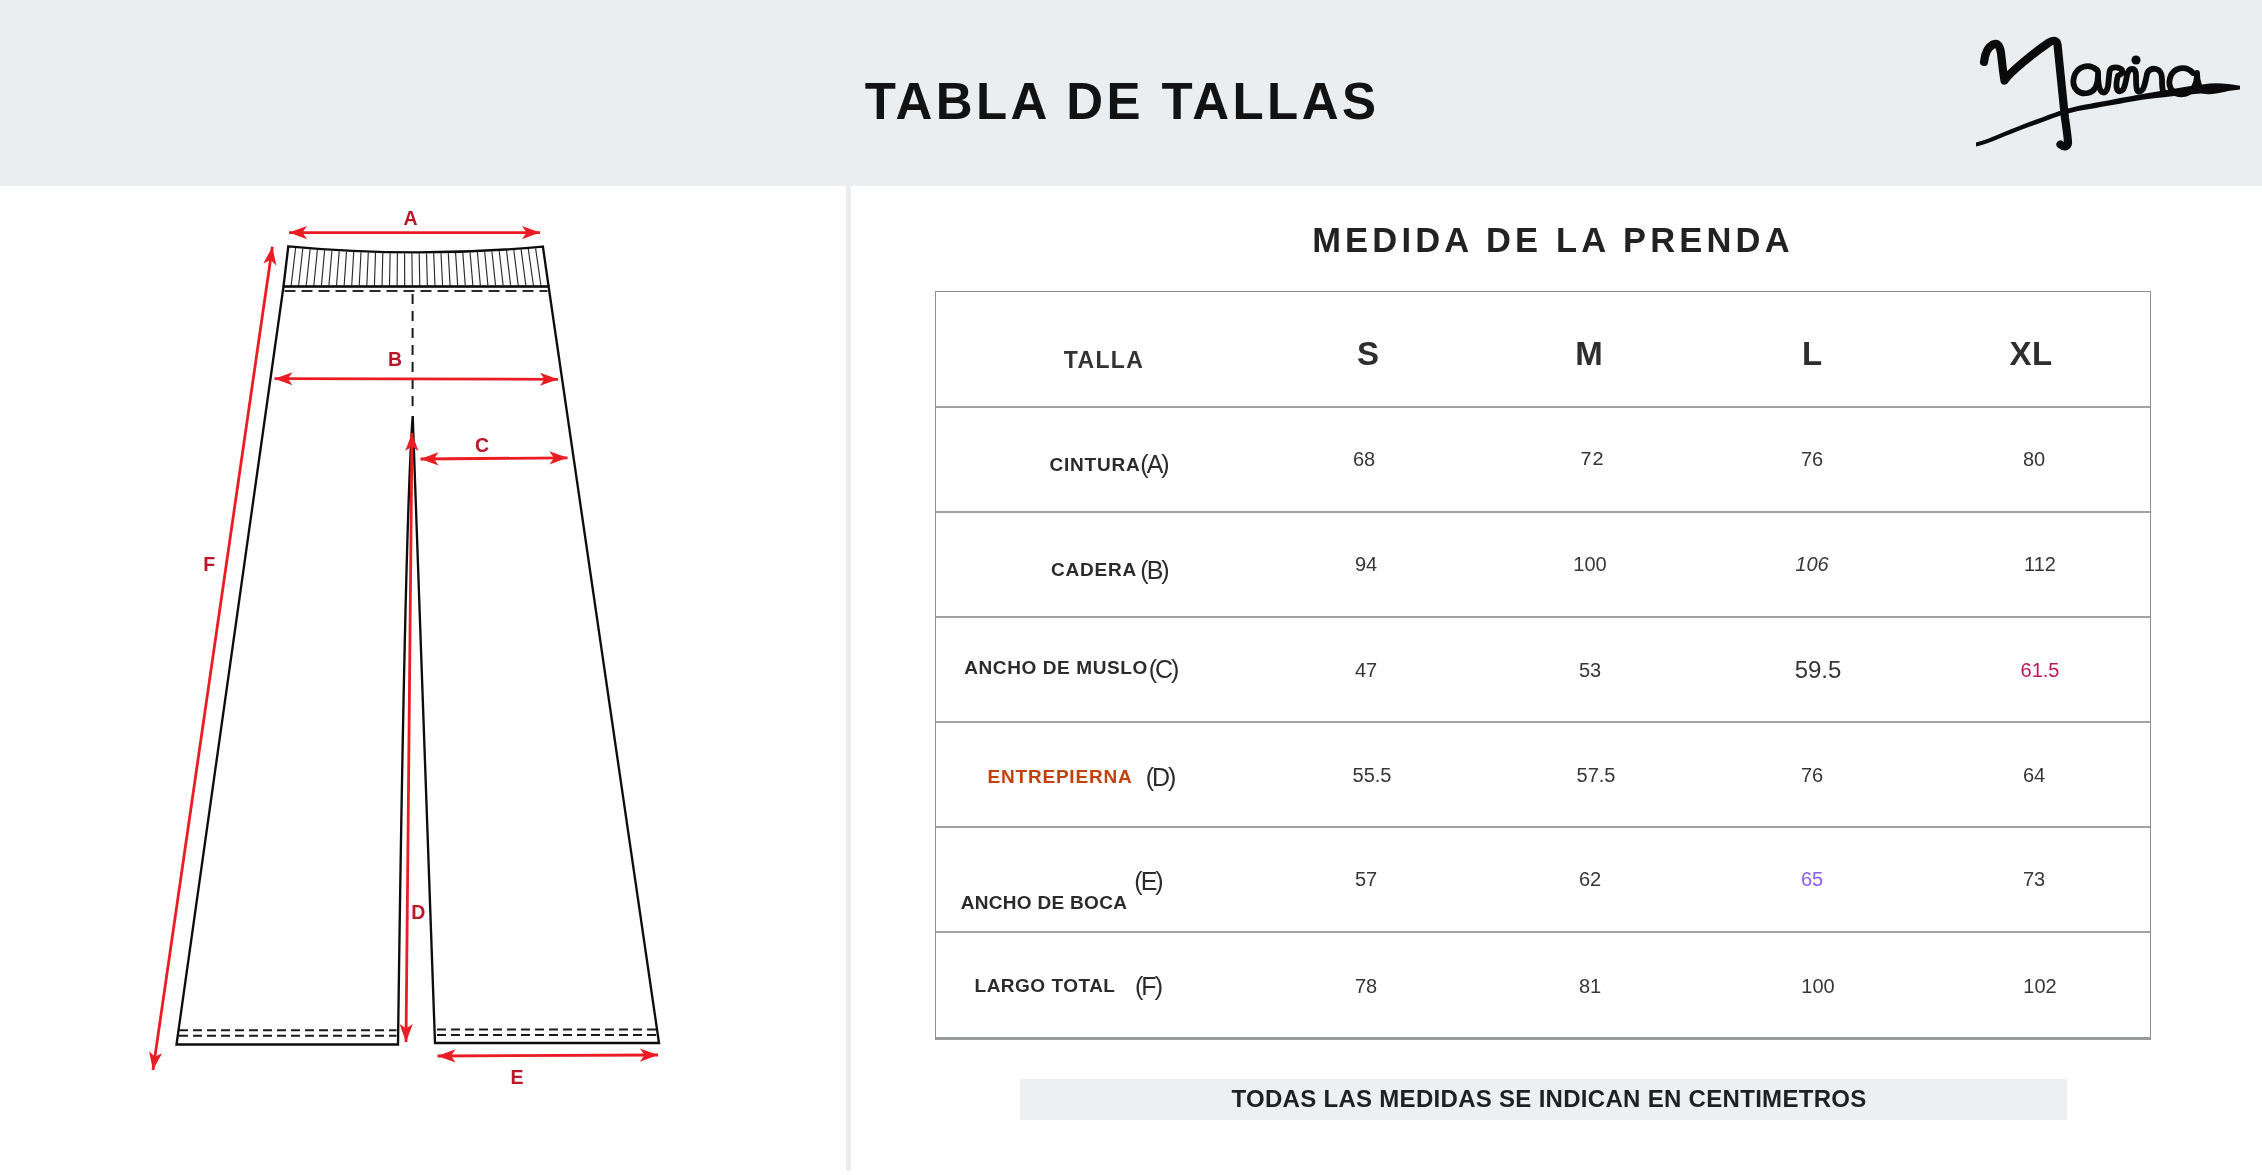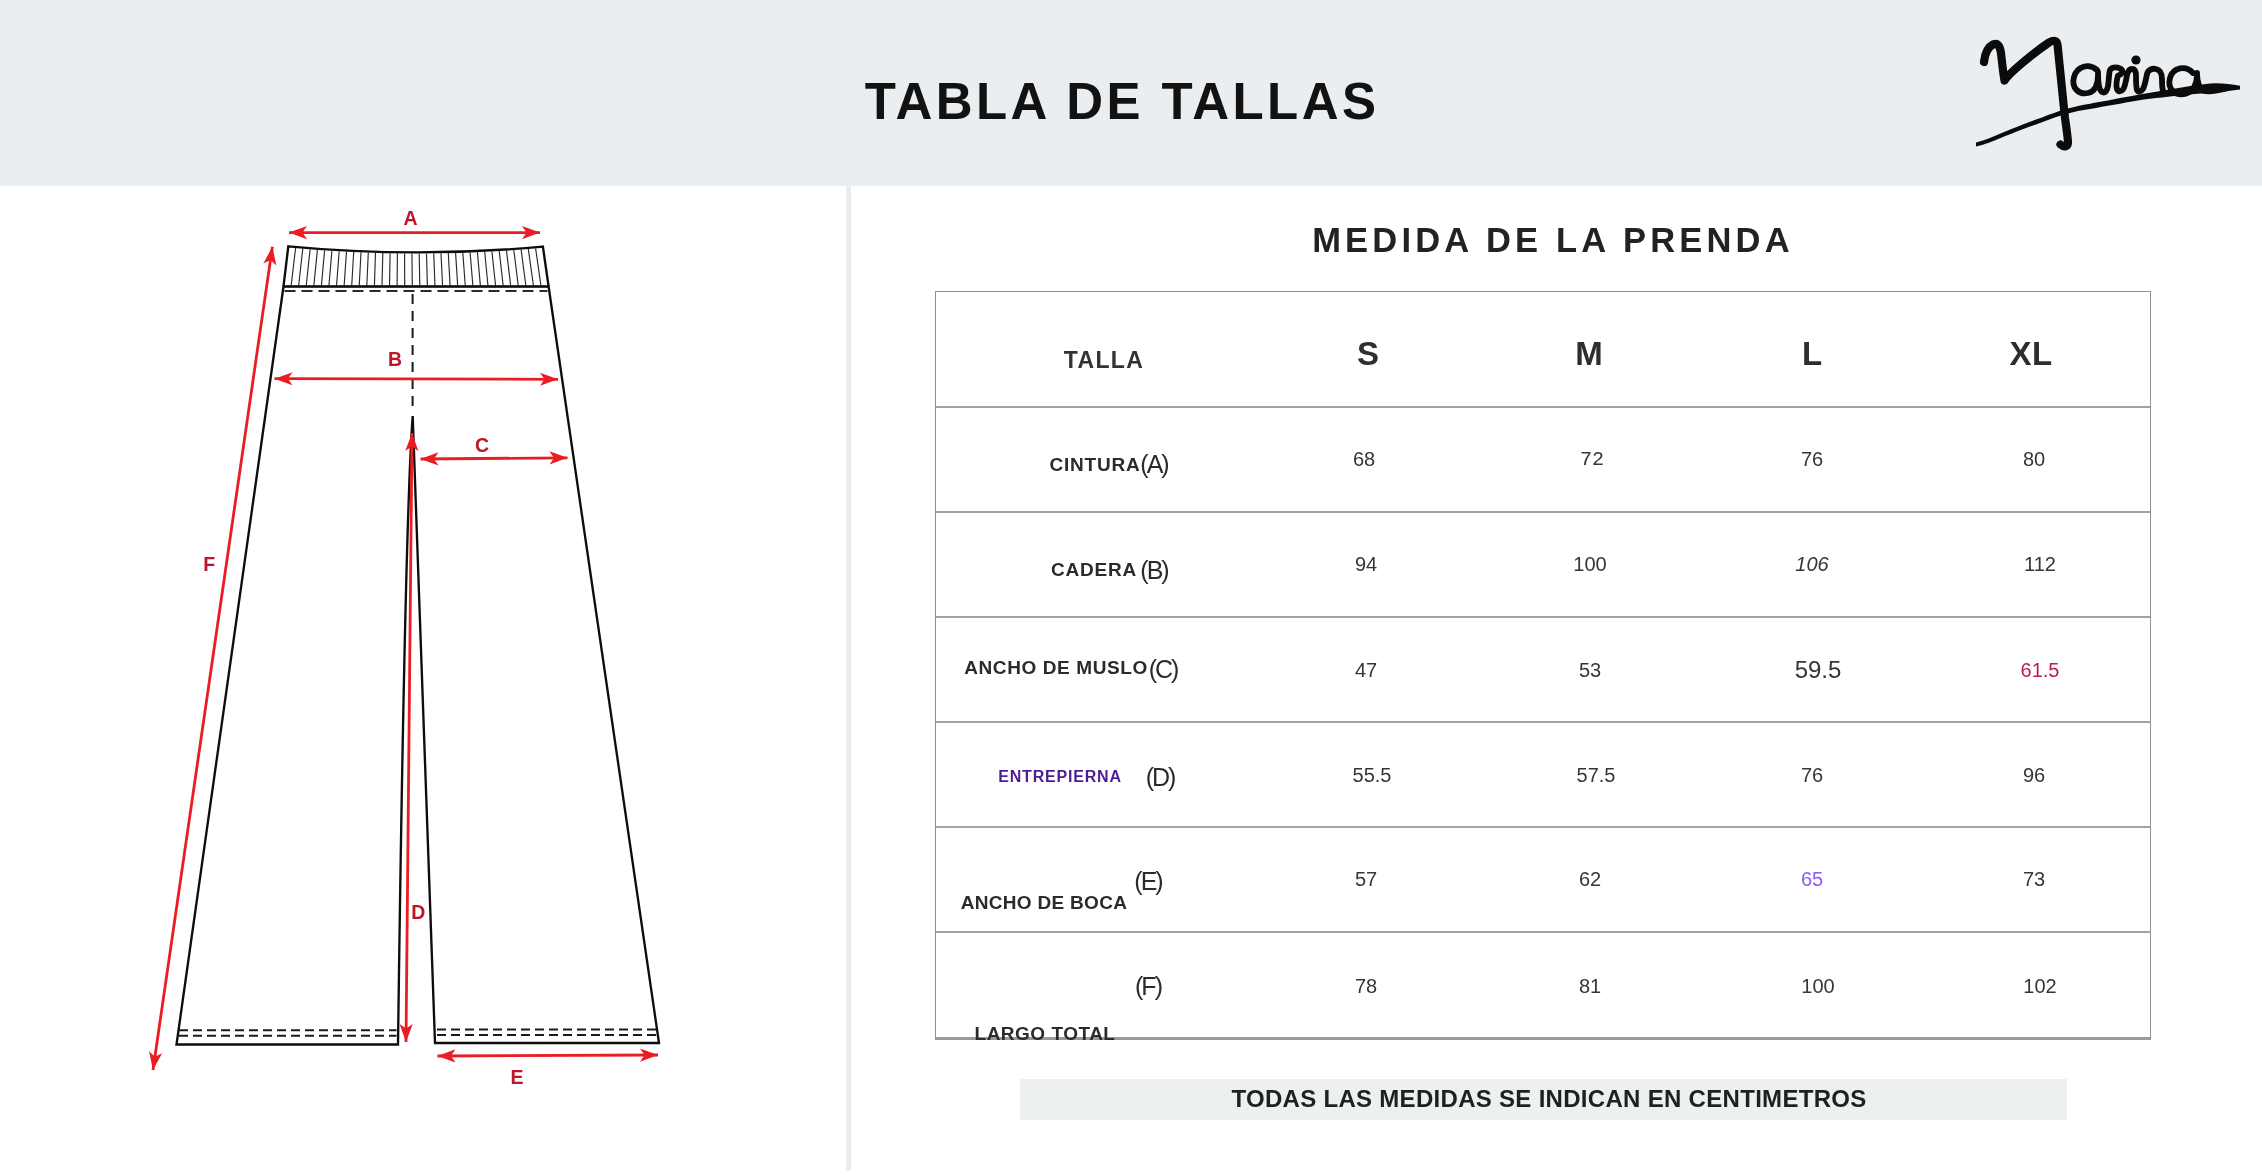--- a/index.html
+++ b/index.html
@@ -33,46 +33,46 @@
 <div class="ctr" style="left:1589px;top:353.5px;font-size:33px;font-weight:bold;color:#2e2e2e;">M</div>
 <div class="ctr" style="left:1812px;top:353.5px;font-size:33px;font-weight:bold;color:#2e2e2e;">L</div>
 <div class="ctr" style="left:2031px;top:353.5px;font-size:33px;font-weight:bold;letter-spacing:0.5px;margin-right:-0.5px;color:#2e2e2e;">XL</div>
 
 <div class="ctr" style="left:1095px;top:465px;font-size:19px;font-weight:bold;letter-spacing:0.8px;margin-right:-0.8px;color:#2b2b2b;">CINTURA</div>
 <div class="ctr" style="left:1154px;top:464px;font-size:25px;letter-spacing:-2px;margin-right:2px;color:#2b2b2b;">(A)</div>
 <div class="ctr" style="left:1094px;top:570px;font-size:19px;font-weight:bold;letter-spacing:0.8px;margin-right:-0.8px;color:#2b2b2b;">CADERA</div>
 <div class="ctr" style="left:1154px;top:570px;font-size:25px;letter-spacing:-2px;margin-right:2px;color:#2b2b2b;">(B)</div>
 <div class="ctr" style="left:1056px;top:668px;font-size:19px;font-weight:bold;letter-spacing:0.6px;margin-right:-0.6px;color:#2b2b2b;">ANCHO DE MUSLO</div>
 <div class="ctr" style="left:1163px;top:669px;font-size:25px;letter-spacing:-2px;margin-right:2px;color:#2b2b2b;">(C)</div>
-<div class="ctr" style="left:1056px;top:777px;font-size:16px;font-weight:bold;letter-spacing:0.8px;margin-right:-0.8px;color:#4c1d95;padding-left:8px;">ENTREPIERNA</div>
+<div class="ctr" style="left:1056px;top:777px;font-size:19px;font-weight:bold;letter-spacing:0.8px;margin-right:-0.8px;color:#c2410c;padding-left:8px;">ENTREPIERNA</div>
 <div class="ctr" style="left:1160px;top:777px;font-size:25px;letter-spacing:-2px;margin-right:2px;color:#2b2b2b;">(D)</div>
 <div class="ctr" style="left:1044px;top:903px;font-size:19px;font-weight:bold;letter-spacing:0.3px;margin-right:-0.3px;color:#2b2b2b;">ANCHO DE BOCA</div>
 <div class="ctr" style="left:1148px;top:881px;font-size:25px;letter-spacing:-2px;margin-right:2px;color:#2b2b2b;">(E)</div>
-<div class="ctr" style="left:1045px;top:986px;font-size:19px;font-weight:bold;letter-spacing:0.5px;margin-right:-0.5px;color:#2b2b2b;margin-top:48px;">LARGO TOTAL</div>
+<div class="ctr" style="left:1045px;top:986px;font-size:19px;font-weight:bold;letter-spacing:0.5px;margin-right:-0.5px;color:#2b2b2b;">LARGO TOTAL</div>
 <div class="ctr" style="left:1148px;top:986px;font-size:25px;letter-spacing:-2px;margin-right:2px;color:#2b2b2b;">(F)</div>
 
 <div class="ctr" style="left:1364px;top:459px;font-size:20px;color:#363636;">68</div>
 <div class="ctr" style="left:1592px;top:459px;font-size:20px;color:#363636;font-family:Liberation Mono, monospace;">72</div>
 <div class="ctr" style="left:1812px;top:459px;font-size:20px;color:#363636;">76</div>
 <div class="ctr" style="left:2034px;top:459px;font-size:20px;color:#363636;">80</div>
 
 <div class="ctr" style="left:1366px;top:564px;font-size:20px;color:#363636;">94</div>
 <div class="ctr" style="left:1590px;top:564px;font-size:20px;color:#363636;">100</div>
 <div class="ctr" style="left:1812px;top:564px;font-size:20px;color:#363636;font-style:italic;">106</div>
 <div class="ctr" style="left:2040px;top:564px;font-size:20px;color:#363636;">112</div>
 
 <div class="ctr" style="left:1366px;top:670px;font-size:20px;color:#363636;">47</div>
 <div class="ctr" style="left:1590px;top:670px;font-size:20px;color:#363636;">53</div>
 <div class="ctr" style="left:1818px;top:670px;font-size:24px;color:#363636;">59.5</div>
 <div class="ctr" style="left:2040px;top:670px;font-size:20px;color:#be185d;">61.5</div>
 
 <div class="ctr" style="left:1372px;top:775px;font-size:20px;color:#363636;">55.5</div>
 <div class="ctr" style="left:1596px;top:775px;font-size:20px;color:#363636;">57.5</div>
 <div class="ctr" style="left:1812px;top:775px;font-size:20px;color:#363636;">76</div>
-<div class="ctr" style="left:2034px;top:775px;font-size:20px;color:#363636;">96</div>
+<div class="ctr" style="left:2034px;top:775px;font-size:20px;color:#363636;">64</div>
 
 <div class="ctr" style="left:1366px;top:879px;font-size:20px;color:#363636;">57</div>
 <div class="ctr" style="left:1590px;top:879px;font-size:20px;color:#363636;">62</div>
 <div class="ctr" style="left:1812px;top:879px;font-size:20px;color:#8b5cf6;">65</div>
 <div class="ctr" style="left:2034px;top:879px;font-size:20px;color:#363636;">73</div>
 
 <div class="ctr" style="left:1366px;top:986px;font-size:20px;color:#363636;">78</div>
 <div class="ctr" style="left:1590px;top:986px;font-size:20px;color:#363636;">81</div>
 <div class="ctr" style="left:1818px;top:986px;font-size:20px;color:#363636;">100</div>
 <div class="ctr" style="left:2040px;top:986px;font-size:20px;color:#363636;">102</div>

